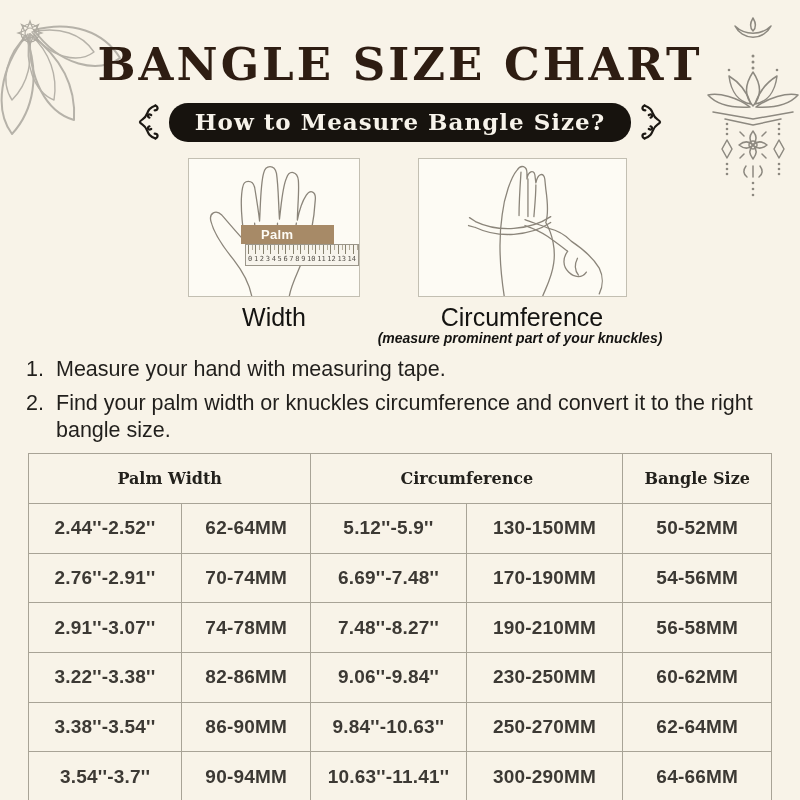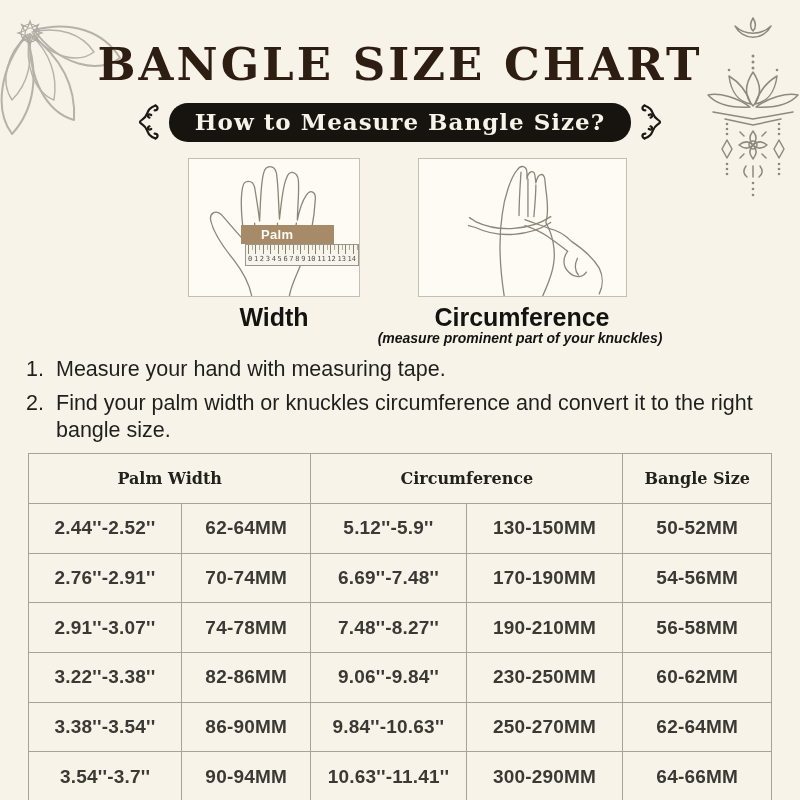--- a/index.html
+++ b/index.html
@@ -33,21 +33,21 @@
   .ruler-label{position:absolute;left:52px;top:66px;width:93px;height:19px;background:var(--ruler-label-bg);
     color:#fdfbf4;font-size:13px;font-weight:700;line-height:19px;padding-left:20px;letter-spacing:.3px;}
   .ruler{position:absolute;left:56px;top:85px;width:114px;height:22px;background:#f7f4ec;border:1px solid #9b968a;}
   .ruler .ticks{height:9px;
     background-image:repeating-linear-gradient(90deg,#87826f 0 1px,transparent 1px 7.5px),
                      repeating-linear-gradient(90deg,#b3ac99 0 1px,transparent 1px 3.75px);
     background-size:100% 9px,100% 5px;background-position:2px 0;background-repeat:no-repeat;}
   .ruler .nums{display:flex;justify-content:space-between;padding:0 2px;font-size:7px;line-height:10px;
     color:#55514a;font-family:"DejaVu Sans Mono",monospace;}
 
-  .caption{position:absolute;text-align:center;font-weight:700;color:#141311;}
+  .caption{position:absolute;text-align:center;font-weight:400;color:#141311;}
   .caption-width{left:188px;top:287px;width:172px;font-size:25px;}
   .caption-circ{left:398px;top:287px;width:248px;font-size:25px;}
   .caption-note{left:360px;top:314px;width:320px;font-size:14px;font-weight:700;font-style:italic;}
 
   .instructions{position:absolute;left:26px;top:340px;width:748px;list-style:none;
     font-size:21.5px;line-height:1.25;color:#211f1c;}
   .instructions li{display:flex;margin-bottom:7px;}
   .instructions .num{flex:0 0 30px;}
   .instructions .itxt{flex:1;}
 

